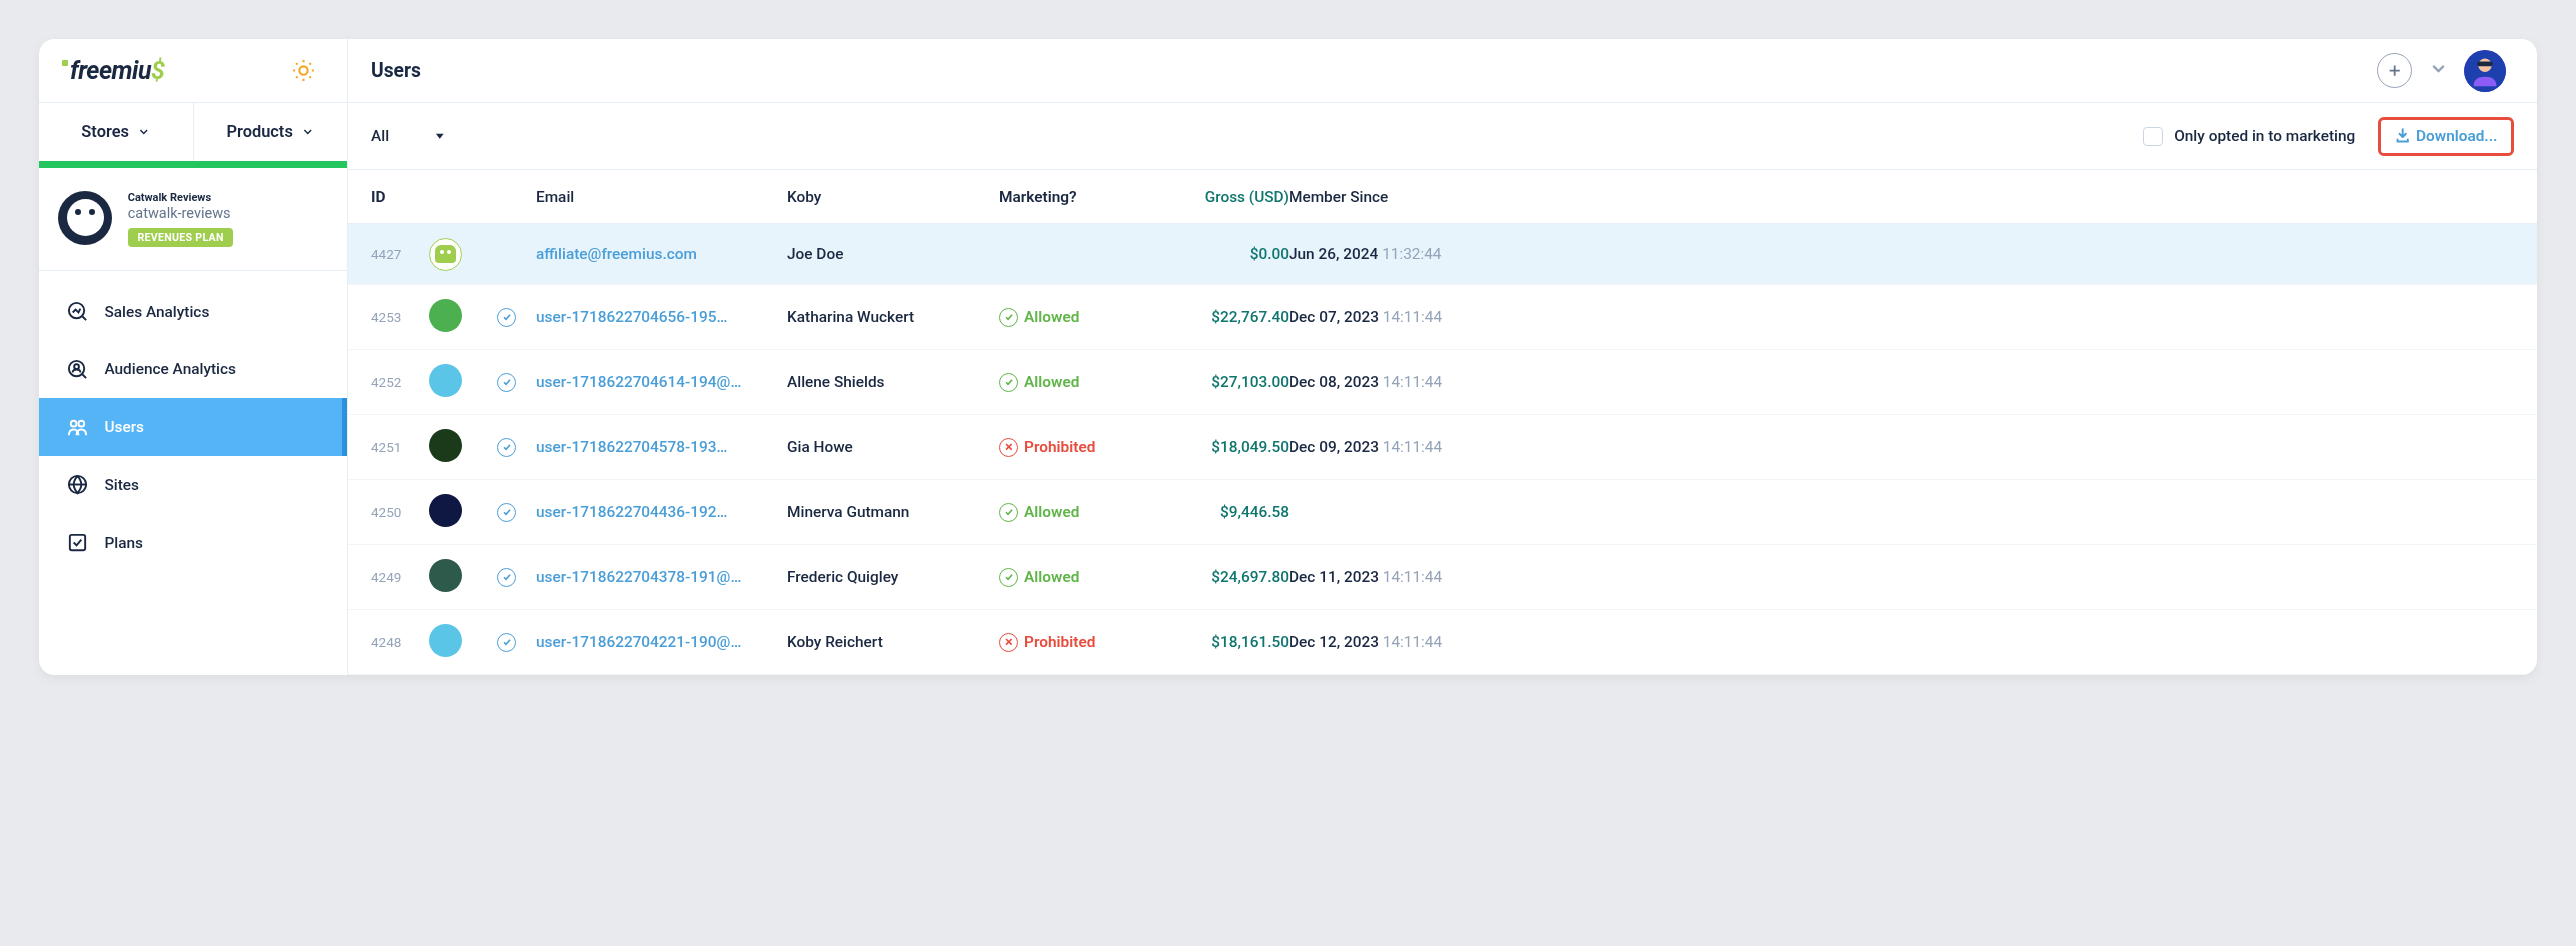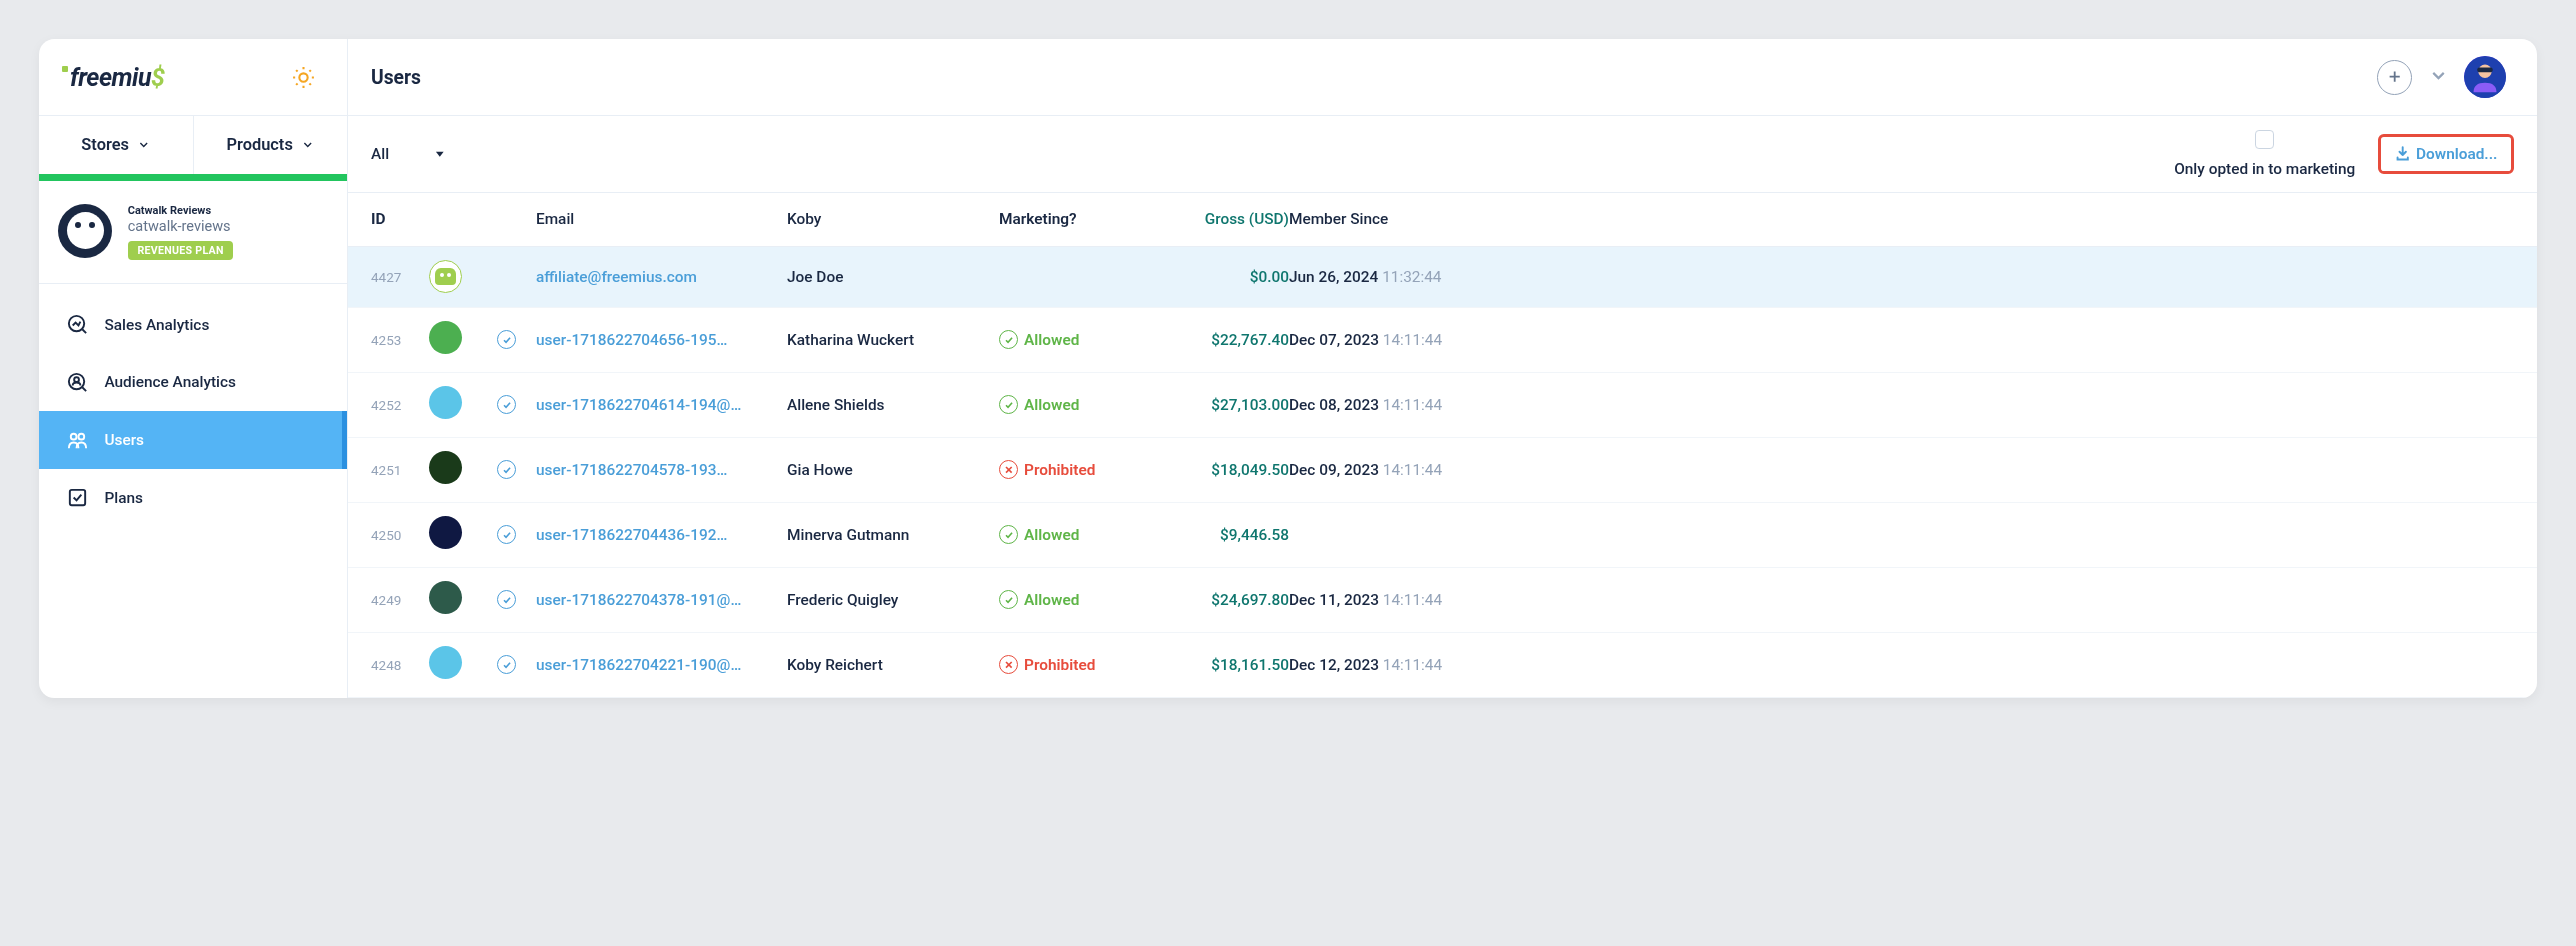--- a/index.html
+++ b/index.html
@@ -16,21 +16,21 @@
       max-width: 2499px;
       margin: 0 auto;
       box-shadow: 0 3.9px 11.6px rgba(0,0,0,0.05);
     }
     
     .header {
       display: flex;
       align-items: center;
       padding: 0;
       border-bottom: 1px solid #e8eef5;
-      height: 77px;
+      height: 64px;
     }
     .header-left {
       display: flex;
       align-items: center;
       width: 309px;
       padding: 0 31px;
       justify-content: space-between;
       border-right: 1px solid #e8eef5;
       height: 100%;
     }
@@ -241,21 +241,20 @@
       cursor: pointer;
     }
     .toolbar-spacer { flex: 1; }
     .checkbox-wrap {
       display: flex;
       align-items: center;
       gap: 11.6px;
       font-size: 15.4px;
       color: #1a2842;
       font-weight: 500;
-      flex-direction: column;
     }
     .checkbox {
       width: 19.3px;
       height: 19.3px;
       border: 1.9px solid #cbd5e1;
       border-radius: 3.9px;
       cursor: pointer;
     }
     .download-btn {
       display: flex;
@@ -465,20 +464,30 @@
                 <circle cx="16" cy="8" r="3"></circle>
                 <path d="M3 20 Q3 14 8 14 Q13 14 13 20"></path>
                 <path d="M11 20 Q11 14 16 14 Q21 14 21 20"></path>
               </svg>
             </span>
             <span>Users</span>
           </div>
           <div class="nav-item">
             <span class="nav-item-icon">
               <svg width="23" height="23" viewBox="0 0 24 24" fill="none" stroke="currentColor" stroke-width="2">
+                <circle cx="12" cy="12" r="9"></circle>
+                <line x1="3" y1="12" x2="21" y2="12"></line>
+                <path d="M12 3 Q16 8 16 12 Q16 16 12 21 Q8 16 8 12 Q8 8 12 3"></path>
+              </svg>
+            </span>
+            <span>Sites</span>
+          </div>
+          <div class="nav-item">
+            <span class="nav-item-icon">
+              <svg width="23" height="23" viewBox="0 0 24 24" fill="none" stroke="currentColor" stroke-width="2">
                 <rect x="4" y="4" width="16" height="16" rx="2"></rect>
                 <polyline points="8 12 11 15 16 9"></polyline>
               </svg>
             </span>
             <span>Plans</span>
           </div>
         </div>
     </div>
 
     <div class="main">

